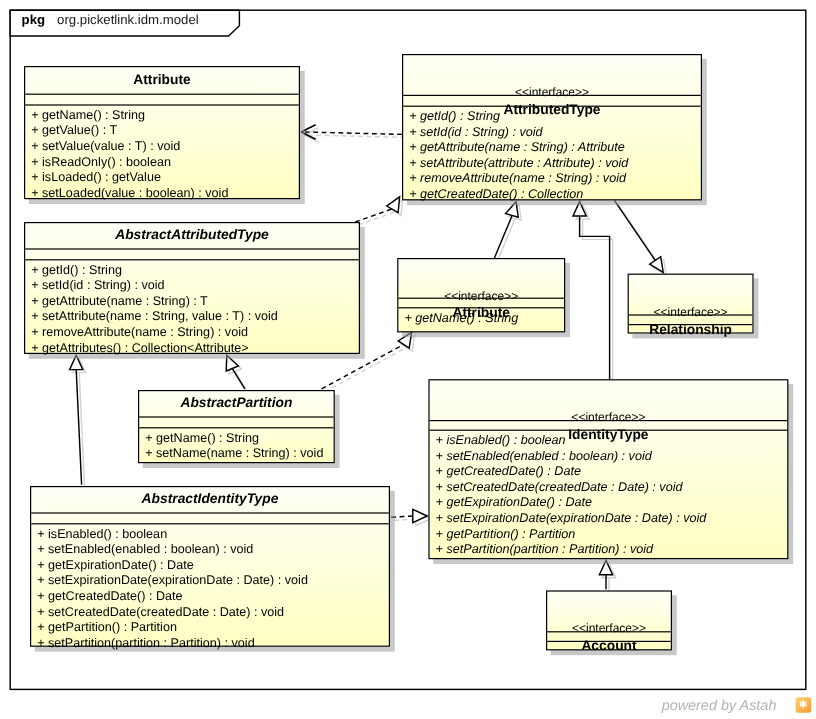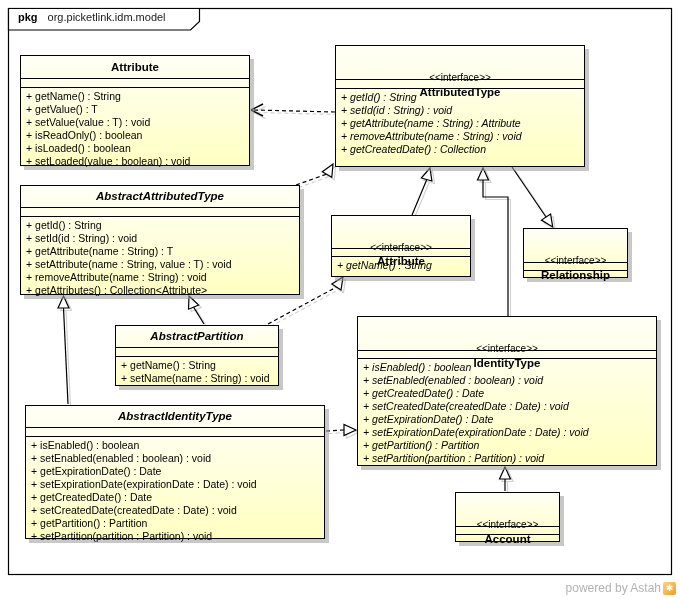--- a/index.html
+++ b/index.html
@@ -20,21 +20,21 @@
     align-items:center;justify-content:center;line-height:1.25;}
   .uml-stereotype{font-size:10px;color:#000;margin-top:46px;}
   .uml-name{font-size:11.5px;font-weight:bold;color:#000;}
   .uml-name.italic{font-style:italic;}
   .uml-attrs{box-sizing:border-box;border-bottom:1px solid #000;}
   .uml-methods{box-sizing:border-box;padding:2px 3px 0 5px;overflow:hidden;}
   .uml-method{font-size:10.5px;line-height:13px;color:#000;white-space:nowrap;}
   .uml-methods.italic .uml-method{font-style:italic;}
 
   
-  .footer{position:absolute;top:581px;right:4px;display:flex;align-items:flex-end;gap:2px;}
+  .footer{position:absolute;top:581px;right:4px;display:flex;align-items:flex-start;gap:16px;font-style:italic;}
   .footer-text{font-size:12px;color:#b3b3b3;}
   .astah-logo{width:13px;height:13px;border-radius:2px;display:inline-flex;align-items:center;justify-content:center;
     background:linear-gradient(135deg,#ffd27a,#f59b23);color:#fff;font-size:9px;line-height:13px;font-weight:bold;}
 </style>
 </head>
 <body>
 
 <div id="canvas">
 
   <svg id="edge-layer" viewBox="0 0 680 599" xmlns="http://www.w3.org/2000/svg">
@@ -116,34 +116,35 @@
       <div class="uml-box" style="left: 20px; top: 55px; width: 230px; height: 111px;">
         <div class="uml-title" style="height: 23px;">
           <div class="uml-name">Attribute</div>
         </div>
         <div class="uml-attrs" style="height: 9px;"></div>
         <div class="uml-methods">
           <div class="uml-method">+ getName() : String</div>
           <div class="uml-method">+ getValue() : T</div>
           <div class="uml-method">+ setValue(value : T) : void</div>
           <div class="uml-method">+ isReadOnly() : boolean</div>
-          <div class="uml-method">+ isLoaded() : boolean</div>
+          <div class="uml-method">+ isLoaded() : getValue</div>
           <div class="uml-method">+ setLoaded(value : boolean) : void</div>
         </div>
       </div>
       <div class="uml-box" style="left: 335px; top: 45px; width: 250px; height: 122px;">
         <div class="uml-title" style="height: 34px;">
           <div class="uml-stereotype">&lt;&lt;interface&gt;&gt;</div>
           <div class="uml-name">AttributedType</div>
         </div>
         <div class="uml-attrs" style="height: 9px;"></div>
         <div class="uml-methods italic">
           <div class="uml-method">+ getId() : String</div>
           <div class="uml-method">+ setId(id : String) : void</div>
           <div class="uml-method">+ getAttribute(name : String) : Attribute</div>
+          <div class="uml-method">+ setAttribute(attribute : Attribute) : void</div>
           <div class="uml-method">+ removeAttribute(name : String) : void</div>
           <div class="uml-method">+ getCreatedDate() : Collection</div>
         </div>
       </div>
       <div class="uml-box" style="left: 20px; top: 185px; width: 280px; height: 110px;">
         <div class="uml-title" style="height: 22px;">
           <div class="uml-name italic">AbstractAttributedType</div>
         </div>
         <div class="uml-attrs" style="height: 9px;"></div>
         <div class="uml-methods">

